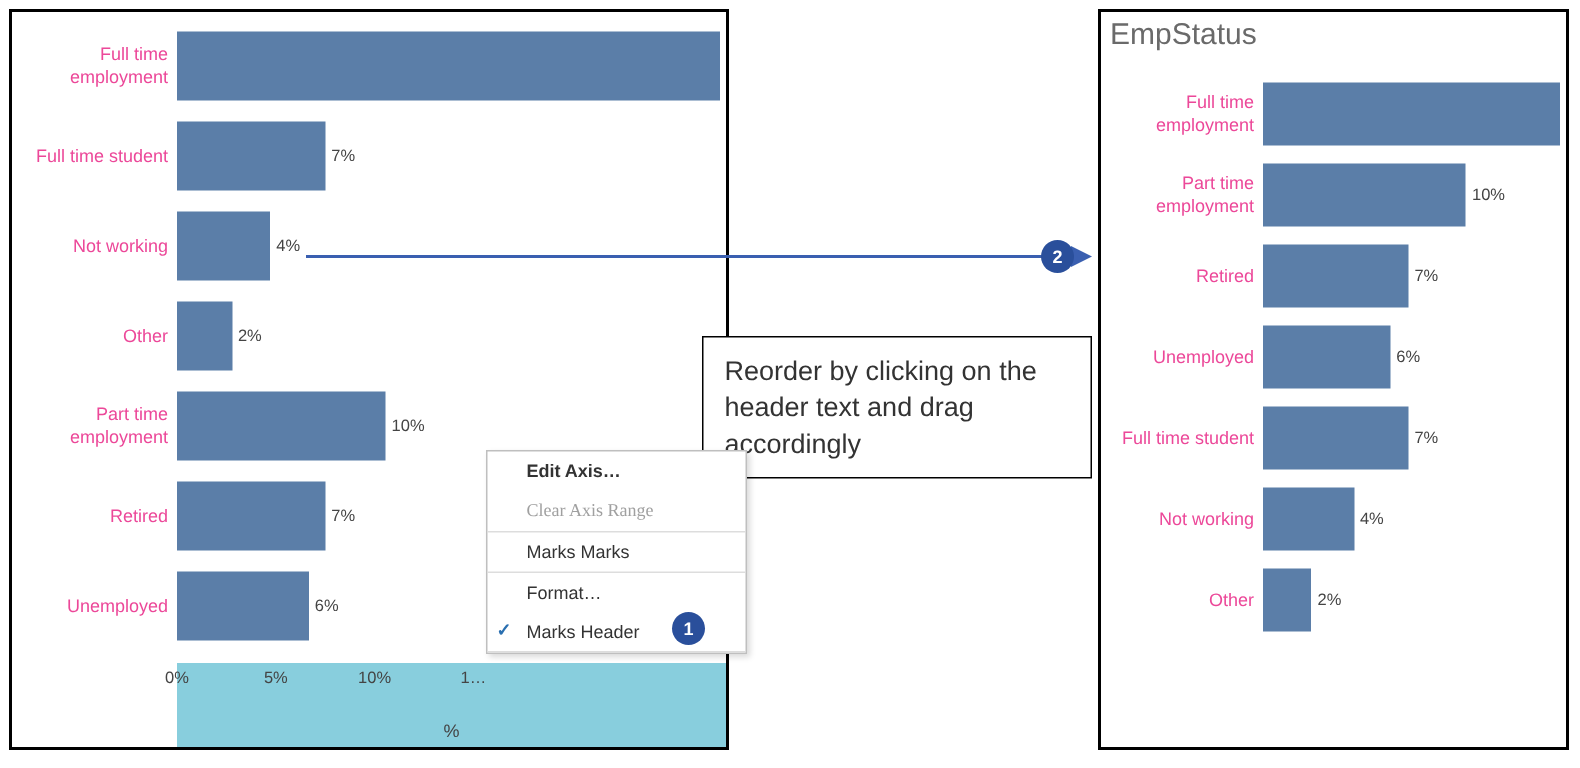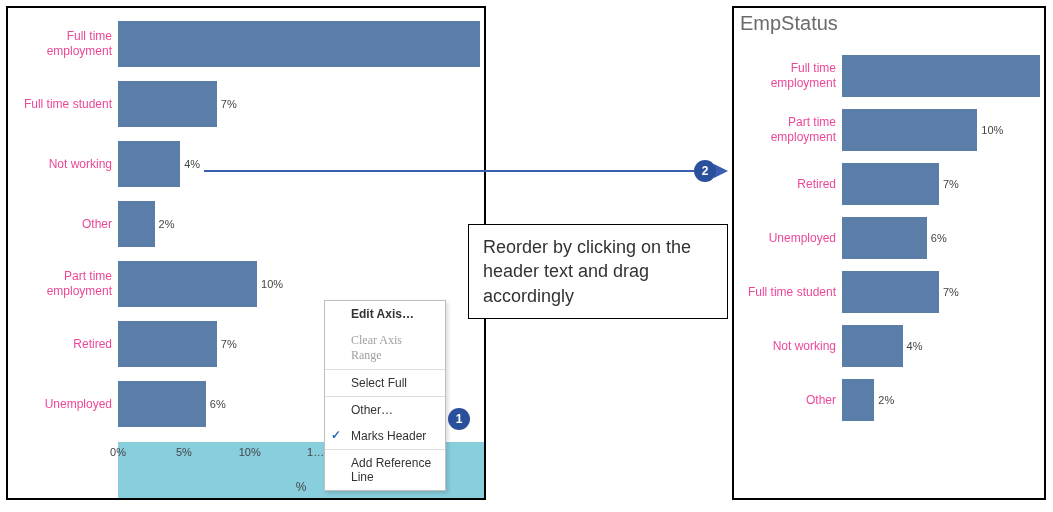--- a/index.html
+++ b/index.html
@@ -93,21 +93,21 @@
     left: 50%;
     transform: translateX(-50%);
     font-size: 12px;
     color: #444;
   }
 
   
   .ctxmenu {
     position: absolute;
     left: 324px; top: 300px;
-    width: 122px;
+    width: 174px;
     background: #fff;
     border: 1px solid #bfbfbf;
     box-shadow: 2px 2px 4px rgba(0,0,0,.15);
     font-size: 12px;
     color: #333;
     z-index: 20;
   }
   .ctxmenu .item {
     padding: 6px 10px 6px 26px;
     position: relative;
@@ -251,29 +251,28 @@
       <span style="left:54%">1…</span>
     </div>
     <div class="xaxis-label">%</div>
   </div>
 </div>
 
 <div class="ctxmenu">
   <div class="item bold">Edit Axis…</div>
   <div class="item dim">Clear Axis Range</div>
   <div class="sep"></div>
-  <div class="item">Select Full</div>
+  <div class="item">Marks Marks</div>
   <div class="sep"></div>
-  <div class="item">Other…</div>
+  <div class="item">Format…</div>
   <div class="item">
     <span class="check">✓</span>
     <span>Marks Header</span>
   </div>
   <div class="sep"></div>
-  <div class="item">Add Reference Line</div>
 </div>
 
 <div class="arrow">
   <div class="arrow-line"></div>
   <div class="arrow-head"></div>
 </div>
 
 <div class="badge badge-1">1</div>
 <div class="badge badge-2">2</div>
 

